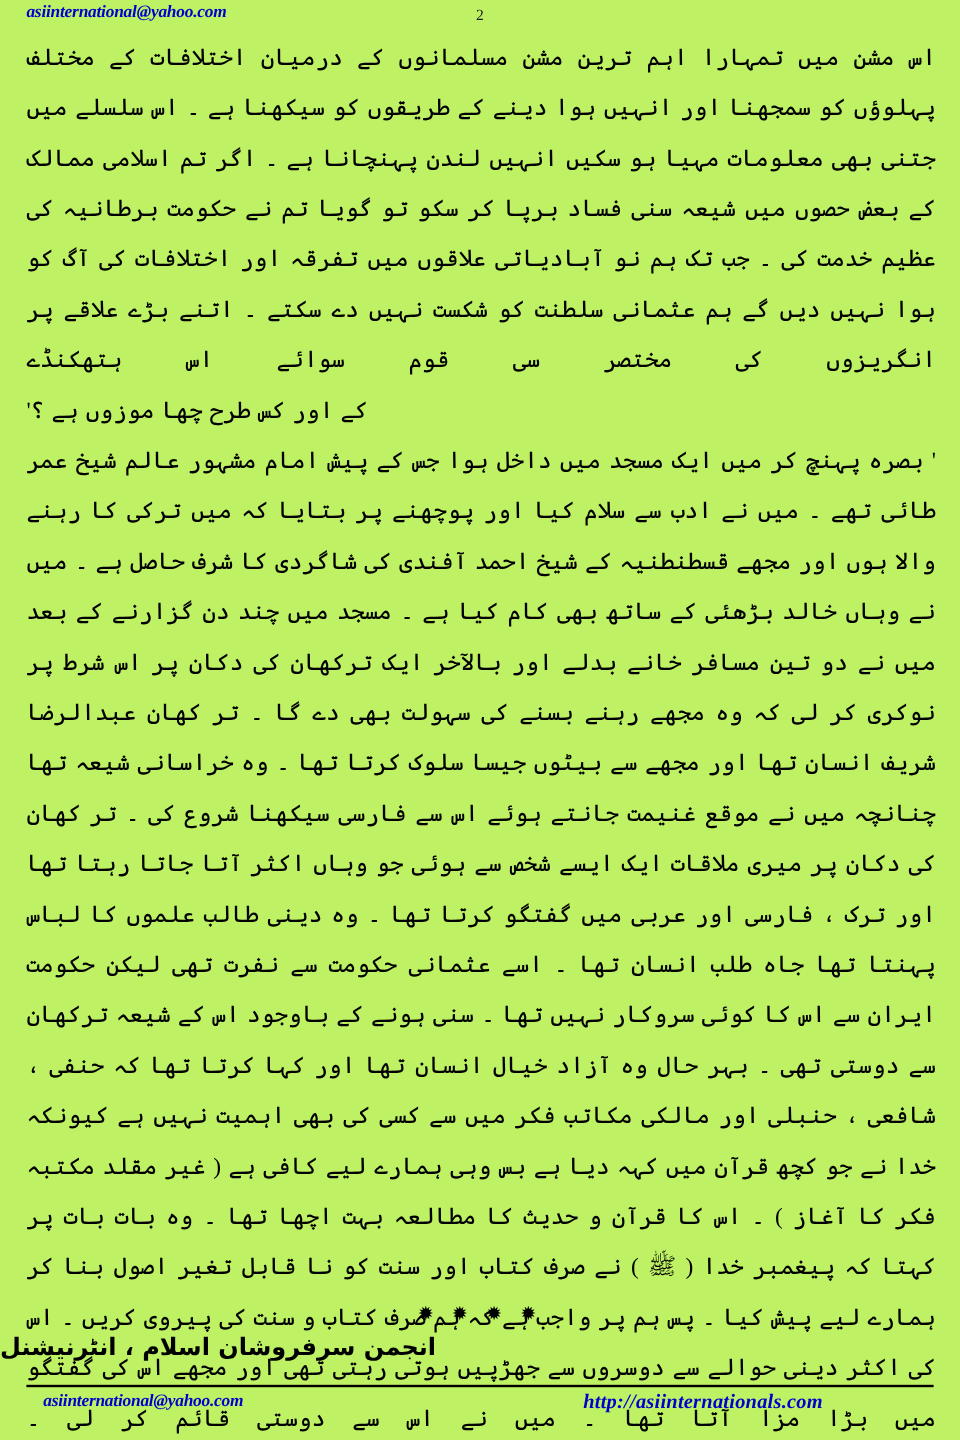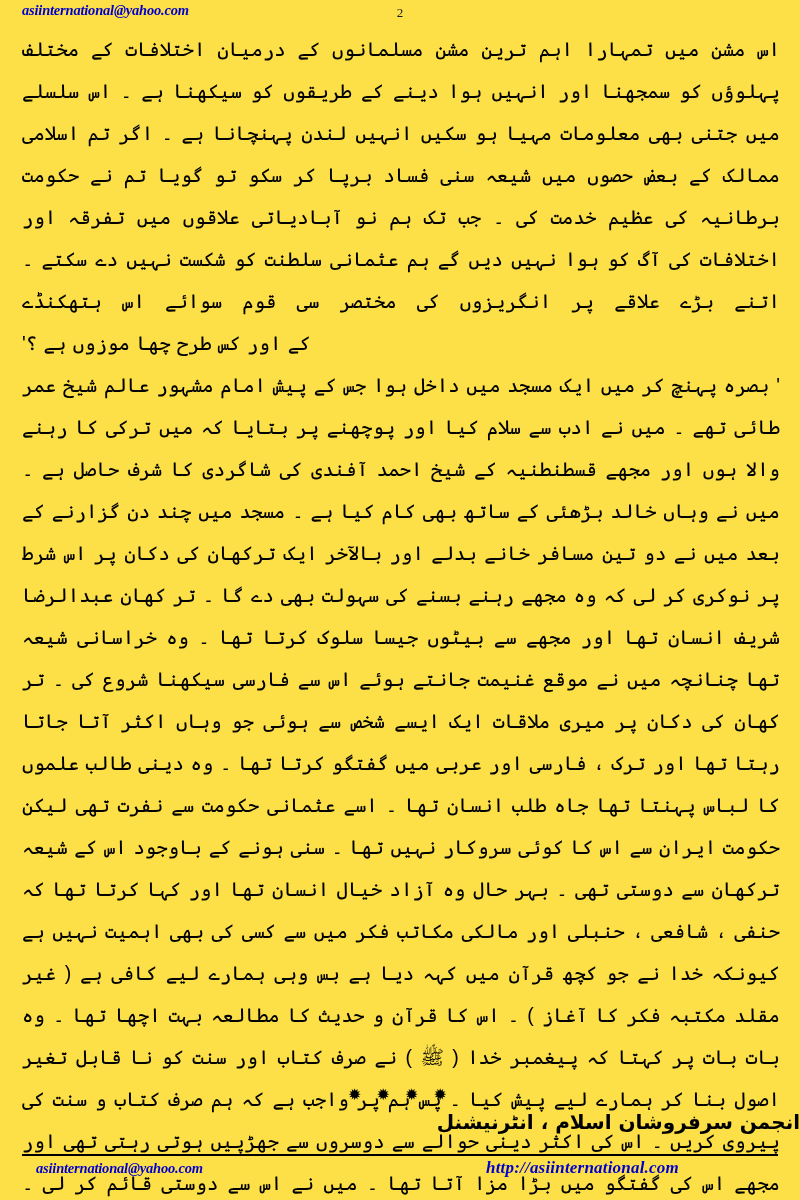--- a/index.html
+++ b/index.html
@@ -5,21 +5,21 @@
 <style>
   html, body {
     margin: 0;
     padding: 0;
     background: #ffffff;
   }
   .page {
     position: relative;
     width: 800px;
     height: 1200px;
-    background: #fde047;
+    background: #bef264;
     overflow: hidden;
     box-sizing: border-box;
     font-family: "DejaVu Sans", sans-serif;
   }
 
   
   .page-header {
     position: absolute;
     top: 0;
     left: 0;
@@ -57,21 +57,21 @@
     left: 22px;
     width: 758px;
     height: 1050px;
     direction: rtl;
     text-align: justify;
     text-align-last: justify;
   }
   .para {
     margin: 0 0 0 0;
     color: #000000;
-    font-family: Liberation Sans, sans-serif;
+    font-family: Liberation Serif, serif;
     font-size: 19.5px;
     line-height: 42px;
     direction: rtl;
     text-align: justify;
     text-align-last: justify;
     word-spacing: 1px;
   }
   .para.indent {
     text-indent: 42px;
   }
@@ -94,21 +94,21 @@
     letter-spacing: 5px;
     line-height: 18px;
   }
 
   
   .signature {
     position: absolute;
     left: 0;
     top: 1110px;
     width: 800px;
-    text-align: right;
+    text-align: left;
     direction: rtl;
     color: #000000;
     font-family: "DejaVu Sans", "Liberation Sans", sans-serif;
     font-weight: bold;
     font-size: 20px;
     letter-spacing: 0.5px;
   }
 
   
   .footer-rule {
@@ -174,16 +174,16 @@
 
   </div>
 
   <div class="ornament">✹ ✹ ✹ ✹</div>
 
   <div class="signature">انجمن سرفروشان اسلام ، انٹرنیشنل</div>
 
   <div class="footer-rule"></div>
   <div class="page-footer">
     <div class="footer-email">asiinternational@yahoo.com</div>
-    <div class="footer-url">http://asiinternational.com</div>
+    <div class="footer-url">http://asiinternationals.com</div>
   </div>
 
 </div>
 
 </body></html>

